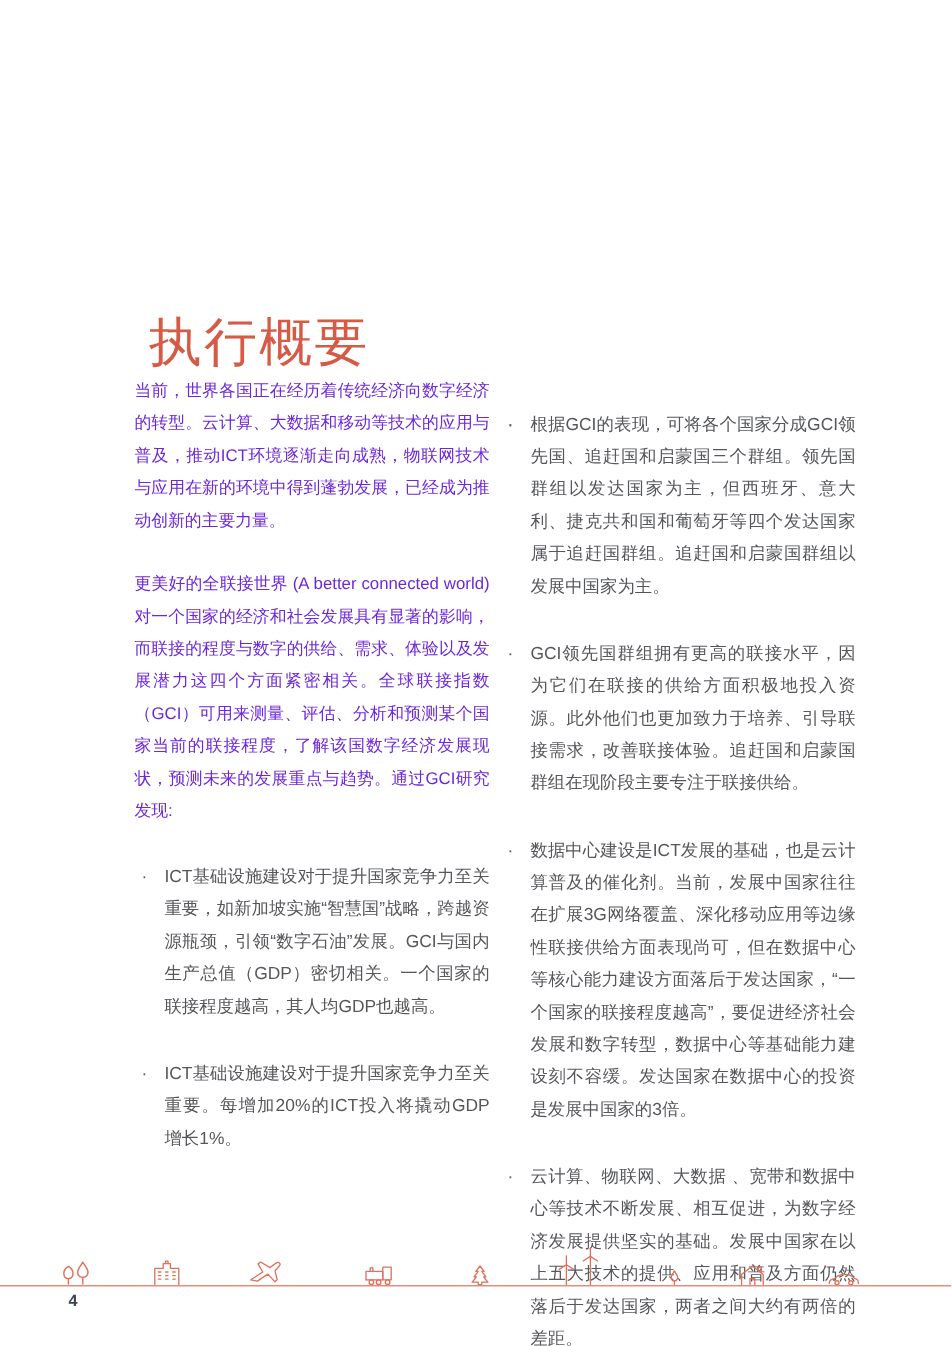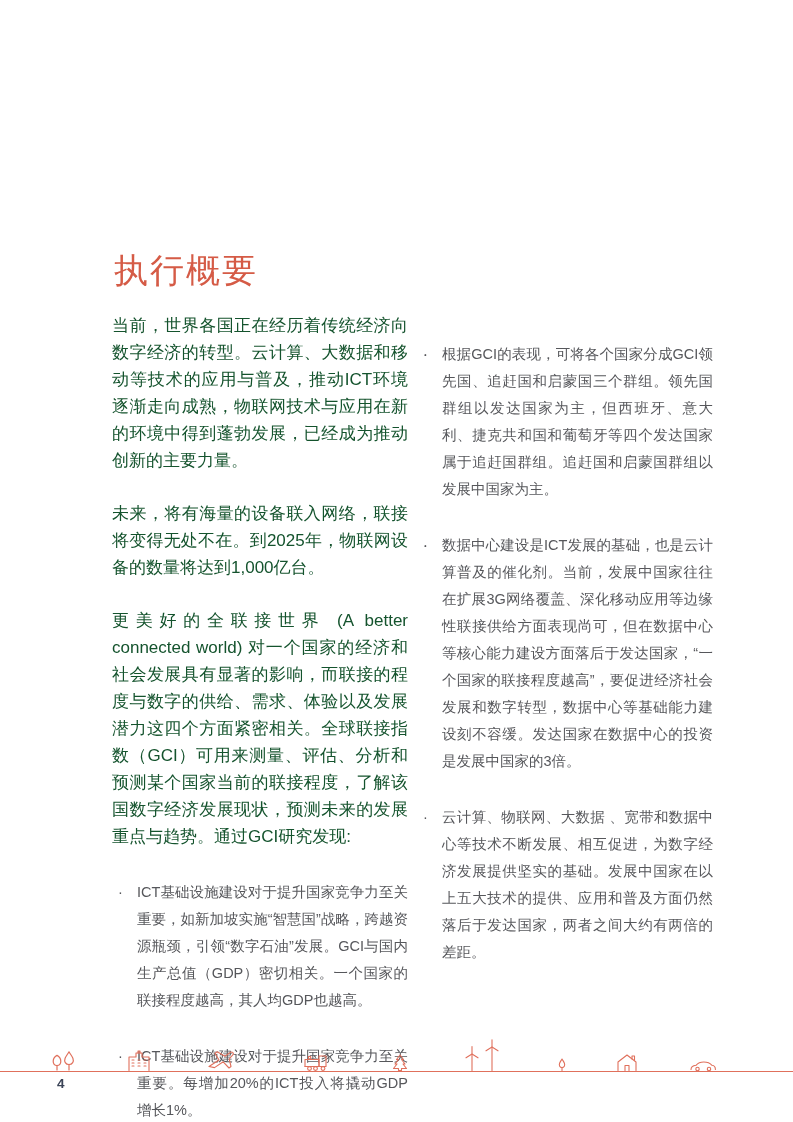--- a/index.html
+++ b/index.html
@@ -8,41 +8,41 @@
     width: 793px;
     height: 1122px;
     background: #ffffff;
     overflow: hidden;
     font-family: "Liberation Sans", sans-serif;
   }
   .title {
     position: absolute;
     left: 112px;
     top: 248px;
-    margin: 2px;
-    font-size: 34px;
+    margin: 12px;
+    font-size: 44px;
     font-weight: 400;
     letter-spacing: 2px;
     color: #d55b46;
     line-height: 1.2;
   }
   .columns {
     position: absolute;
     left: 112px;
     top: 312px;
     width: 601px;
     display: flex;
     gap: 9px;
   }
   .col { flex: 1; min-width: 0; }
   .col p {
     margin: 0 0 26px 0;
-    font-size: 17px;
+    font-size: 14px;
     line-height: 27px;
-    color: #14532d;
+    color: #6d28d9;
     text-align: justify;
   }
   .bullets {
     list-style: none;
     margin: 0;
     padding: 0;
   }
   .col-left .bullets { margin-top: 29px; }
   .bullets li {
     position: relative;
@@ -98,21 +98,20 @@
 <body>
 
 <div class="page">
 
   <h1 class="title">执行概要</h1>
 
   <div class="columns">
 
     <div class="col col-left">
       <p>当前，世界各国正在经历着传统经济向数字经济的转型。云计算、大数据和移动等技术的应用与普及，推动ICT环境逐渐走向成熟，物联网技术与应用在新的环境中得到蓬勃发展，已经成为推动创新的主要力量。</p>
-      <p>未来，将有海量的设备联入网络，联接将变得无处不在。到2025年，物联网设备的数量将达到1,000亿台。</p>
       <p>更美好的全联接世界 (A better connected world) 对一个国家的经济和社会发展具有显著的影响，而联接的程度与数字的供给、需求、体验以及发展潜力这四个方面紧密相关。全球联接指数（GCI）可用来测量、评估、分析和预测某个国家当前的联接程度，了解该国数字经济发展现状，预测未来的发展重点与趋势。通过GCI研究发现:</p>
       <ul class="bullets">
         <li>
           <span class="marker">·</span>
           <span>ICT基础设施建设对于提升国家竞争力至关重要，如新加坡实施“智慧国”战略，跨越资源瓶颈，引领“数字石油”发展。GCI与国内生产总值（GDP）密切相关。一个国家的联接程度越高，其人均GDP也越高。</span>
         </li>
         <li>
           <span class="marker">·</span>
           <span>ICT基础设施建设对于提升国家竞争力至关重要。每增加20%的ICT投入将撬动GDP增长1%。</span>
         </li>
@@ -123,20 +122,21 @@
       <ul class="bullets">
         <li>
           <span class="marker">·</span>
         </li>
         <li>
           <span class="marker">·</span>
           <span>根据GCI的表现，可将各个国家分成GCI领先国、追赶国和启蒙国三个群组。领先国群组以发达国家为主，但西班牙、意大利、捷克共和国和葡萄牙等四个发达国家属于追赶国群组。追赶国和启蒙国群组以发展中国家为主。</span>
         </li>
         <li>
           <span class="marker">·</span>
+          <span>GCI领先国群组拥有更高的联接水平，因为它们在联接的供给方面积极地投入资源。此外他们也更加致力于培养、引导联接需求，改善联接体验。追赶国和启蒙国群组在现阶段主要专注于联接供给。</span>
         </li>
         <li>
           <span class="marker">·</span>
           <span>数据中心建设是ICT发展的基础，也是云计算普及的催化剂。当前，发展中国家往往在扩展3G网络覆盖、深化移动应用等边缘性联接供给方面表现尚可，但在数据中心等核心能力建设方面落后于发达国家，“一个国家的联接程度越高”，要促进经济社会发展和数字转型，数据中心等基础能力建设刻不容缓。发达国家在数据中心的投资是发展中国家的3倍。</span>
         </li>
         <li>
           <span class="marker">·</span>
           <span>云计算、物联网、大数据 、宽带和数据中心等技术不断发展、相互促进，为数字经济发展提供坚实的基础。发展中国家在以上五大技术的提供、应用和普及方面仍然落后于发达国家，两者之间大约有两倍的差距。</span>
         </li>
       </ul>

